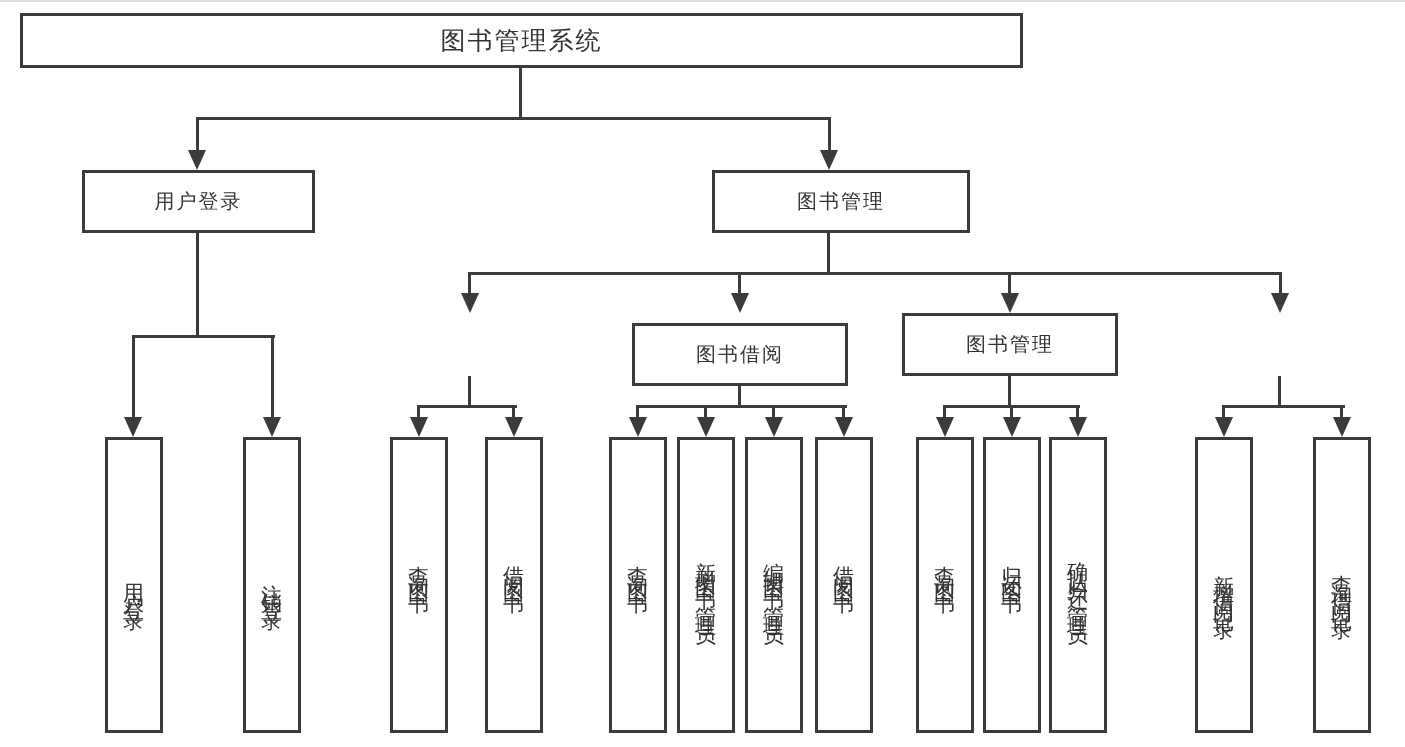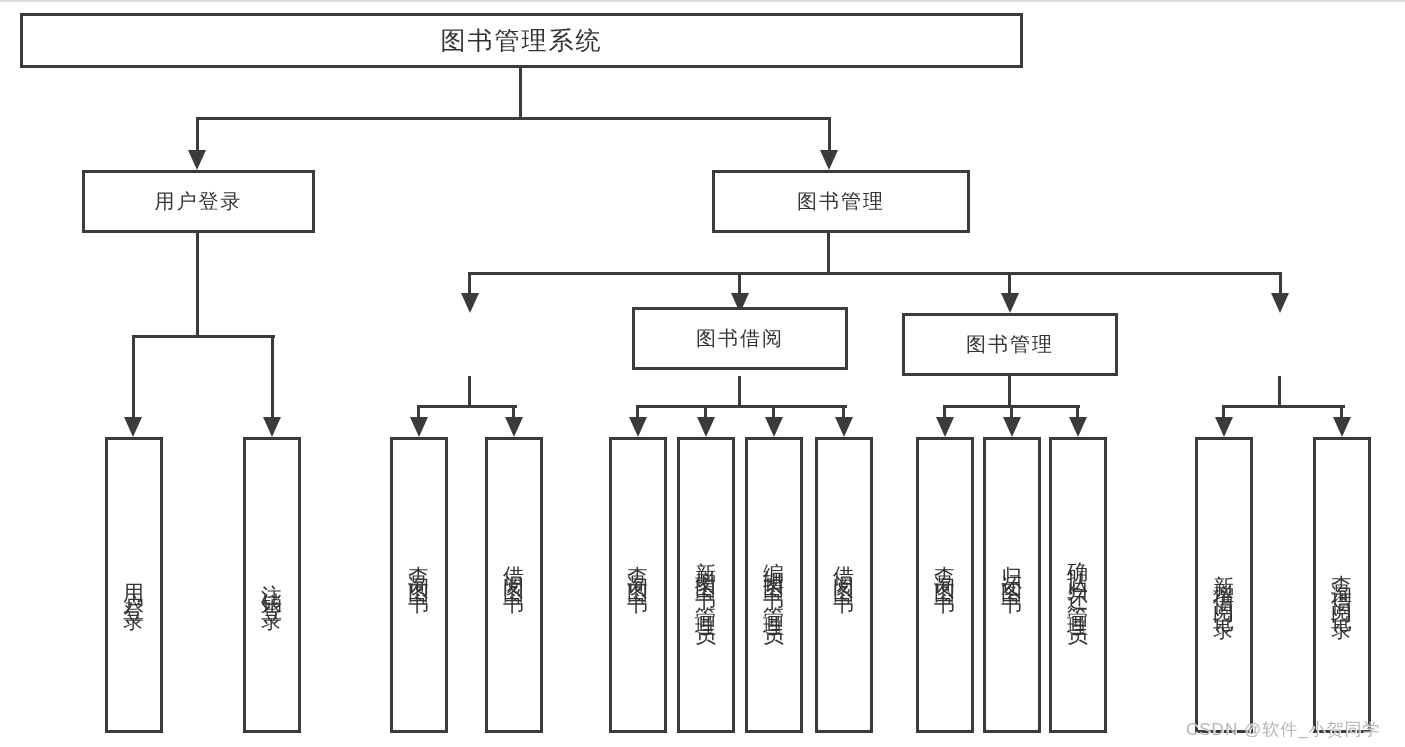--- a/index.html
+++ b/index.html
@@ -43,21 +43,21 @@
     <span class="hlabel">图书管理系统</span>
   </div>
 
   <div class="node" style="left:82px;top:170px;width:233px;height:63px">
     <span class="hlabel">用户登录</span>
   </div>
   <div class="node" style="left:712px;top:170px;width:258px;height:63px">
     <span class="hlabel">图书管理</span>
   </div>
 
-  <div class="node" style="left:632px;top:307px;width:216px;height:63px">
+  <div class="node" style="left:632px;top:323px;width:216px;height:63px">
     <span class="hlabel">图书借阅</span>
   </div>
   <div class="node" style="left:902px;top:313px;width:216px;height:63px">
     <span class="hlabel">图书管理</span>
   </div>
 
   <div class="node" style="left:105px;top:437px;width:58px;height:296px">
     <span class="vtext">用户登录</span>
   </div>
   <div class="node" style="left:243px;top:437px;width:58px;height:296px">
@@ -149,14 +149,13 @@
   <div class="line" style="left:1076px;top:405px;width:3px;height:14px"></div>
   <div class="tri" style="left:1069px;top:417px"></div>
 
   <div class="line" style="left:1278px;top:376px;width:3px;height:31px"></div>
   <div class="line" style="left:1222px;top:405px;width:123px;height:3px"></div>
   <div class="line" style="left:1222px;top:405px;width:3px;height:14px"></div>
   <div class="tri" style="left:1215px;top:417px"></div>
   <div class="line" style="left:1340px;top:405px;width:3px;height:14px"></div>
   <div class="tri" style="left:1333px;top:417px"></div>
 
-  <div class="watermark">CSDN @软件_小贺同学</div>
 </div>
 
 </body></html>

